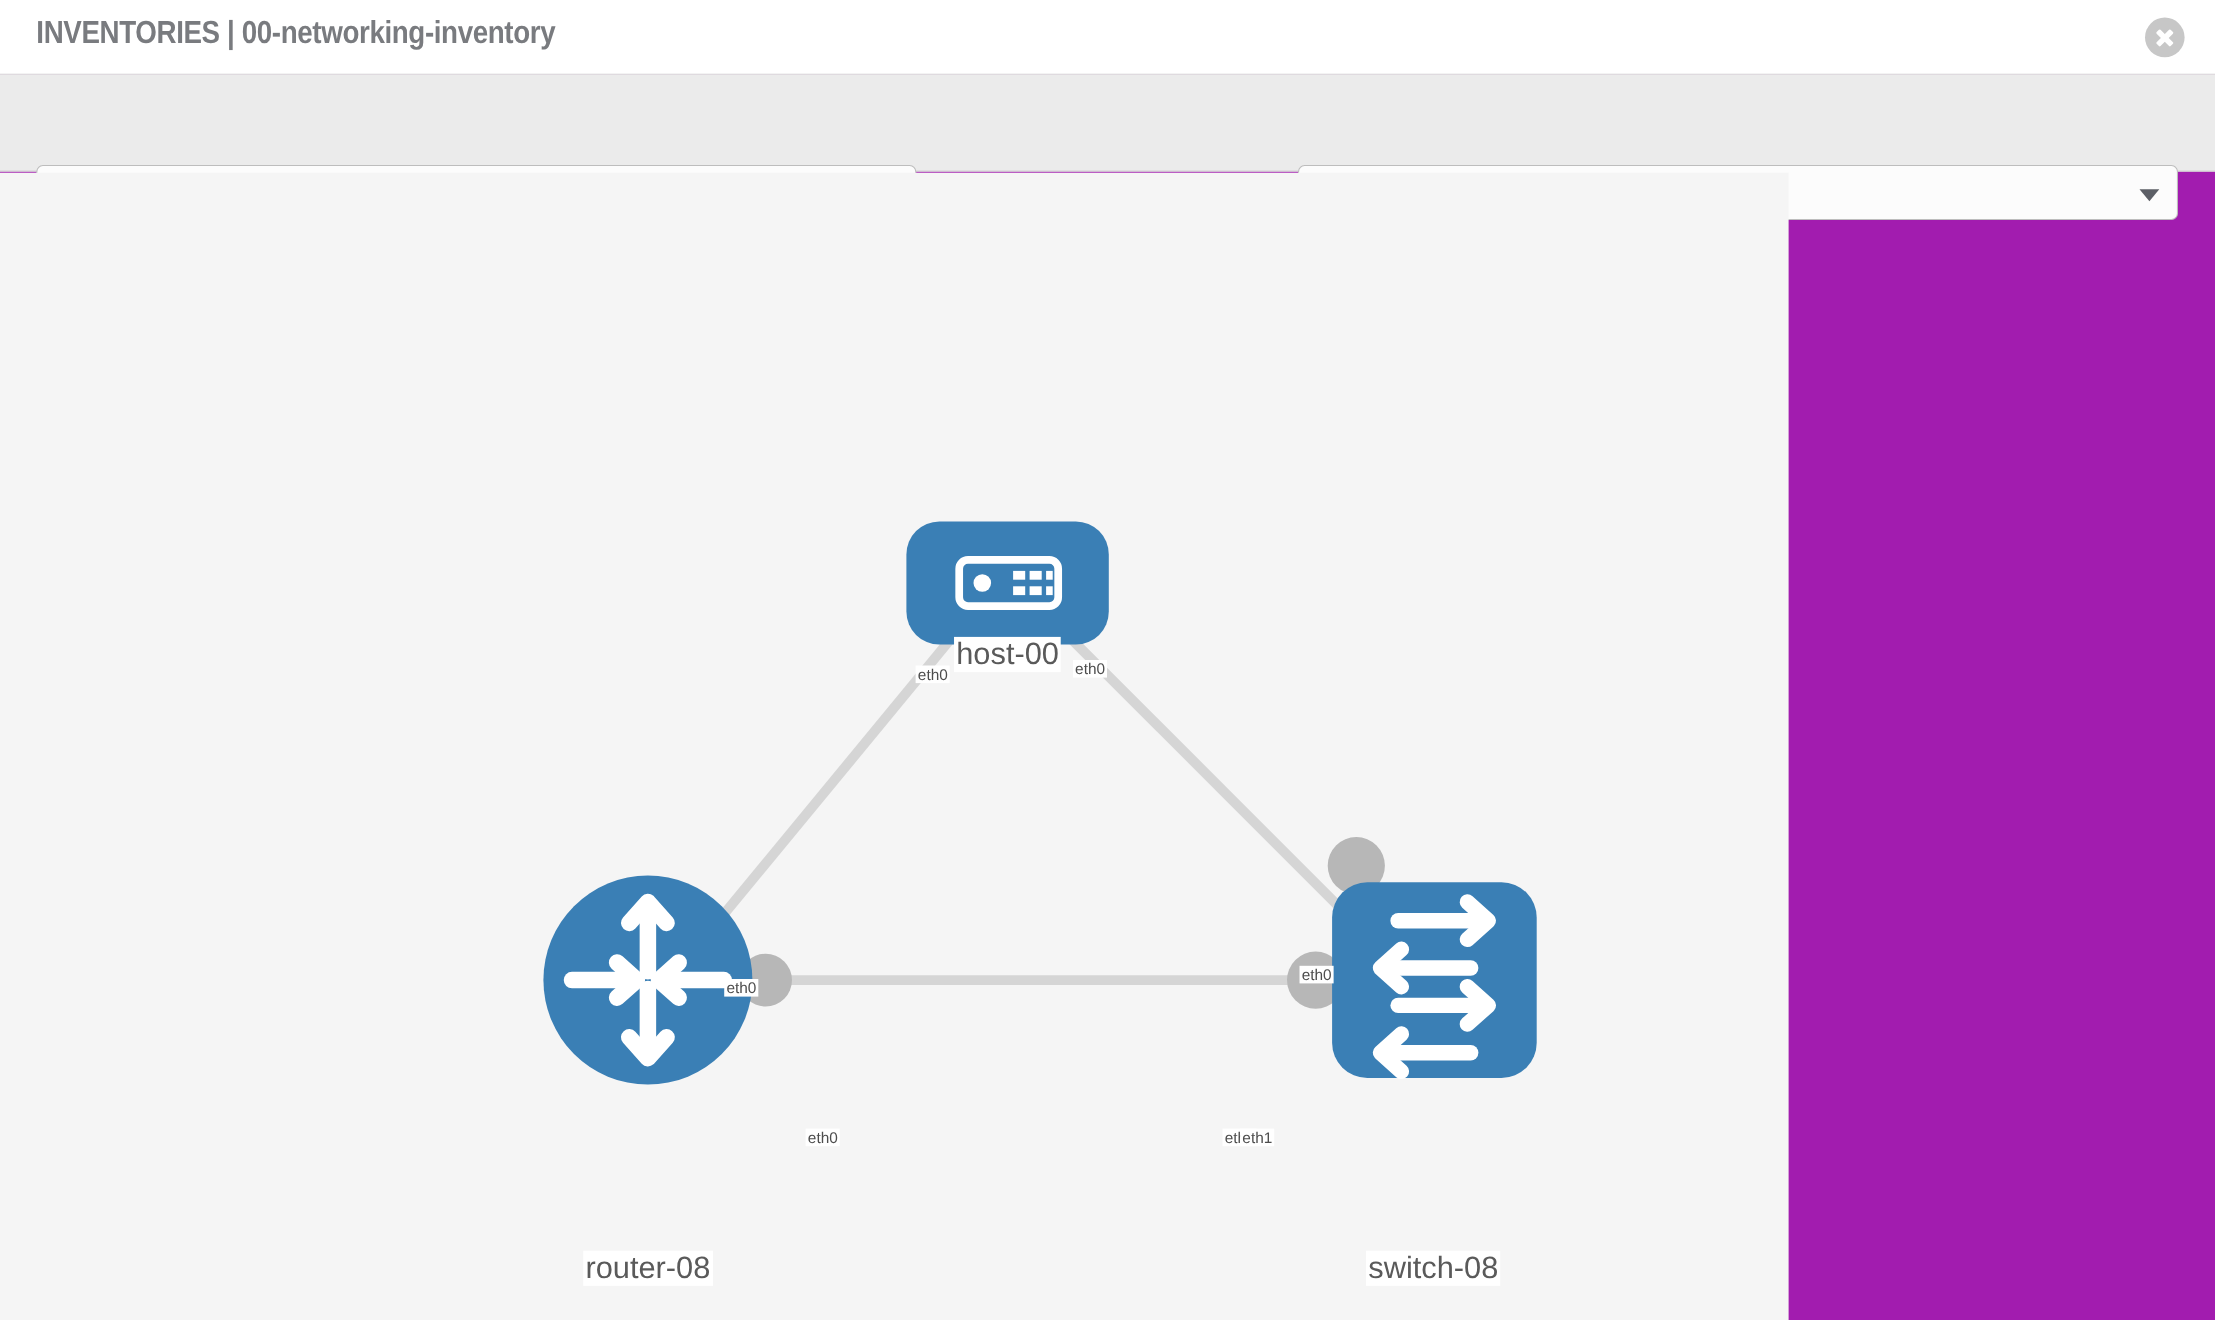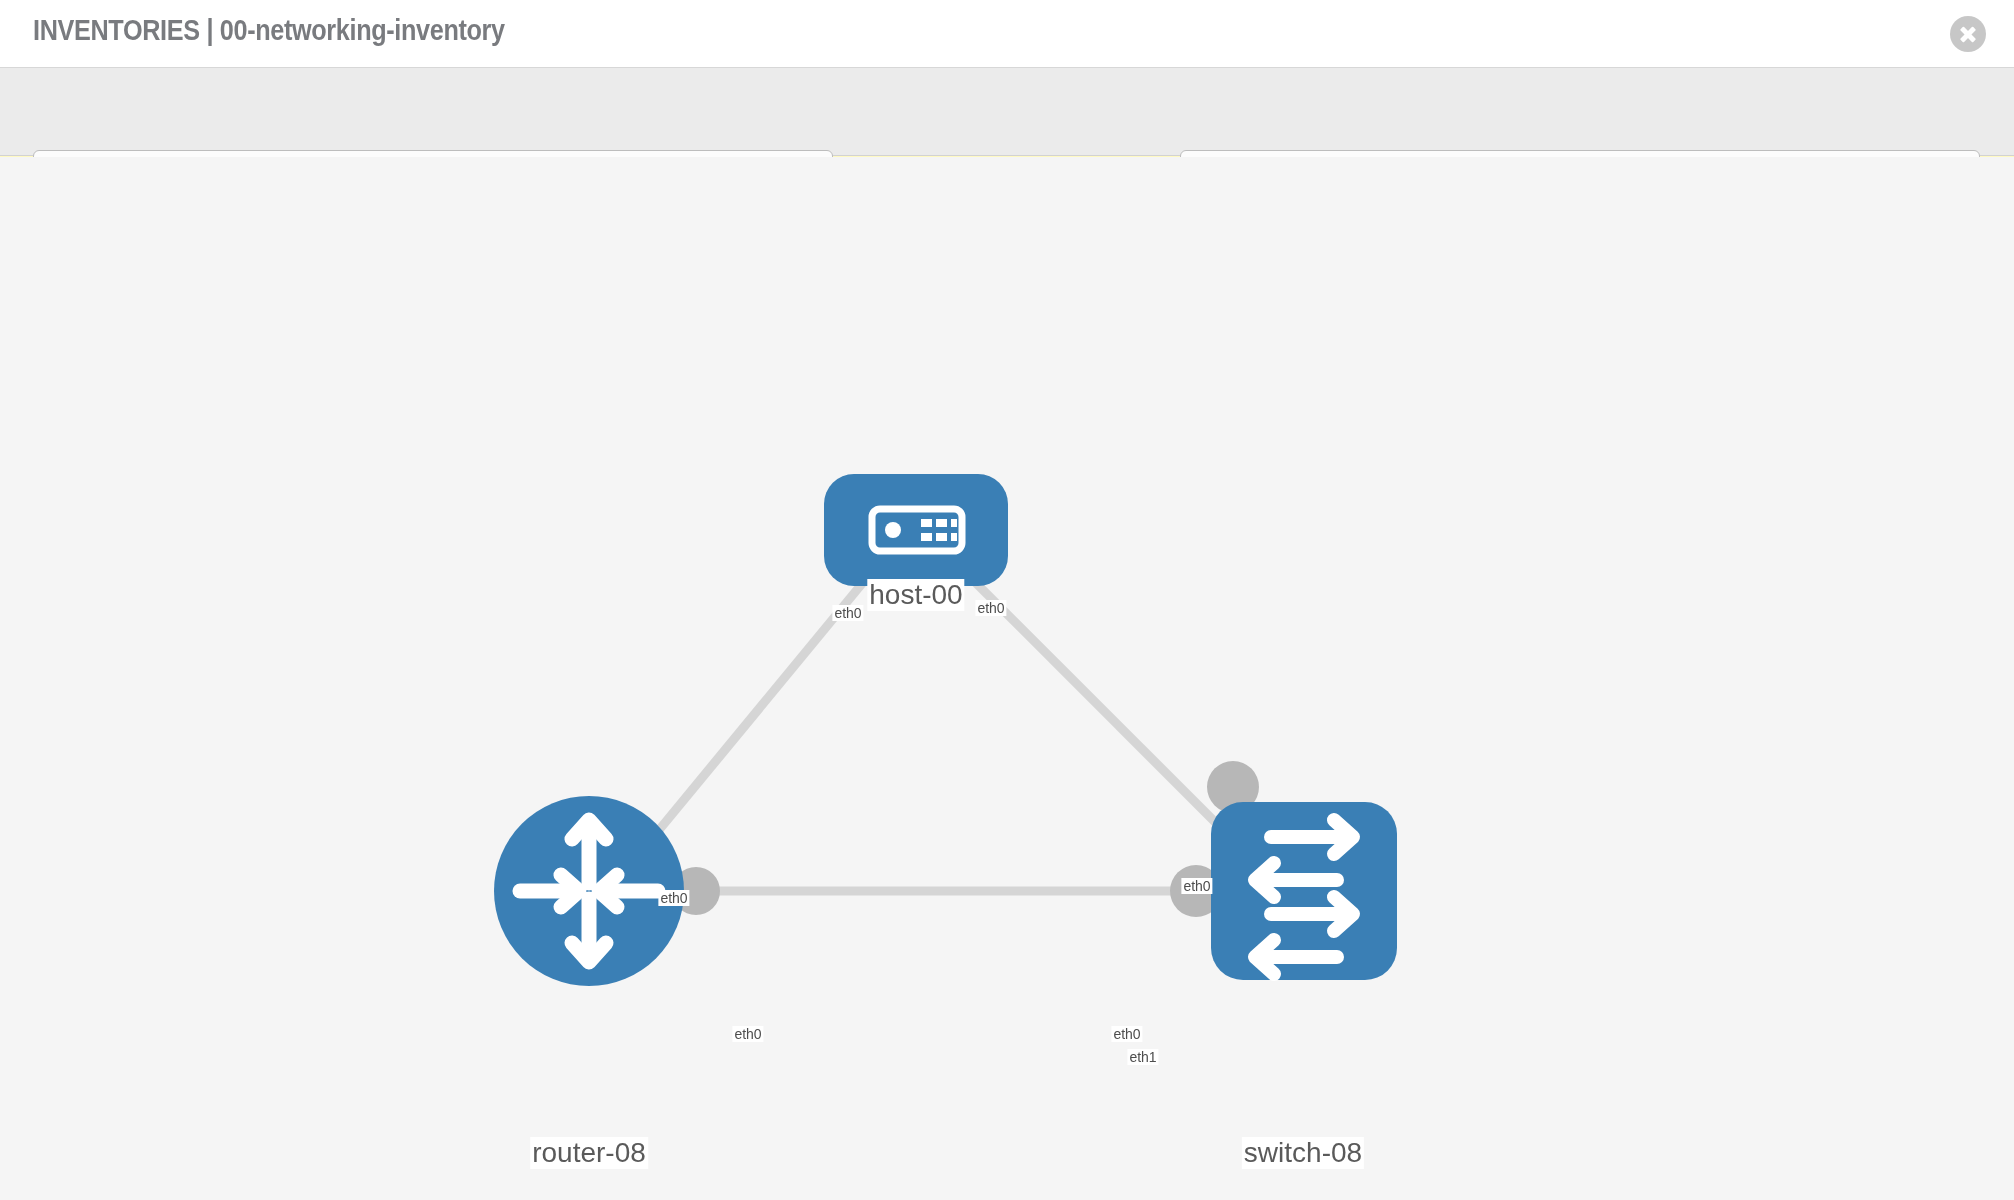--- a/index.html
+++ b/index.html
@@ -8,21 +8,21 @@
     margin: 0; padding: 0;
     width: 2014px; height: 1200px;
     background: #ffffff;
     font-family: "Liberation Sans", sans-serif;
     overflow: hidden;
   }
   #app {
     position: relative;
     width: 2014px;
     height: 1200px;
-    background: #fef9c3;
+    background: #a21caf;
   }
 
   
   .header {
     position: absolute;
     left: 0; top: 0;
     width: 2014px; height: 68px;
     background: #ffffff;
     border-bottom: 1px solid #d7d7d7;
   }
@@ -97,21 +97,21 @@
     width: 38px; height: 38px;
     cursor: pointer;
   }
   #wrench-icon { left: 1046px; }
   #key-icon    { left: 1113px; }
 
   
   .canvas {
     position: absolute;
     left: 0; top: 157px;
-    width: 2014px; height: 1043px;
+    width: 1626px; height: 1043px;
     background: #f5f5f5;
     overflow: hidden;
   }
   .topology-svg {
     position: absolute;
     left: 0; top: 0;
     width: 2014px; height: 1043px;
   }
 
   .node-label {
@@ -246,16 +246,16 @@
     <div class="node-label" style="left:916px; top:422px;">host-00</div>
     <div class="node-label" style="left:589px; top:980px;">router-08</div>
     <div class="node-label" style="left:1303px; top:980px;">switch-08</div>
 
     <div class="iface-label" style="left:848px; top:448px;">eth0</div>
     <div class="iface-label" style="left:991px; top:443px;">eth0</div>
     <div class="iface-label" style="left:674px; top:733px;">eth0</div>
     <div class="iface-label" style="left:1197px; top:721px;">eth0</div>
     <div class="iface-label" style="left:748px; top:869px;">eth0</div>
     <div class="iface-label" style="left:1127px; top:869px;">eth0</div>
-    <div class="iface-label" style="left:1143px; top:892px;">eth1</div>
+    <div class="iface-label" style="left:1143px; top:869px;">eth1</div>
 
   </div>
 </div>
 
 </body></html>

